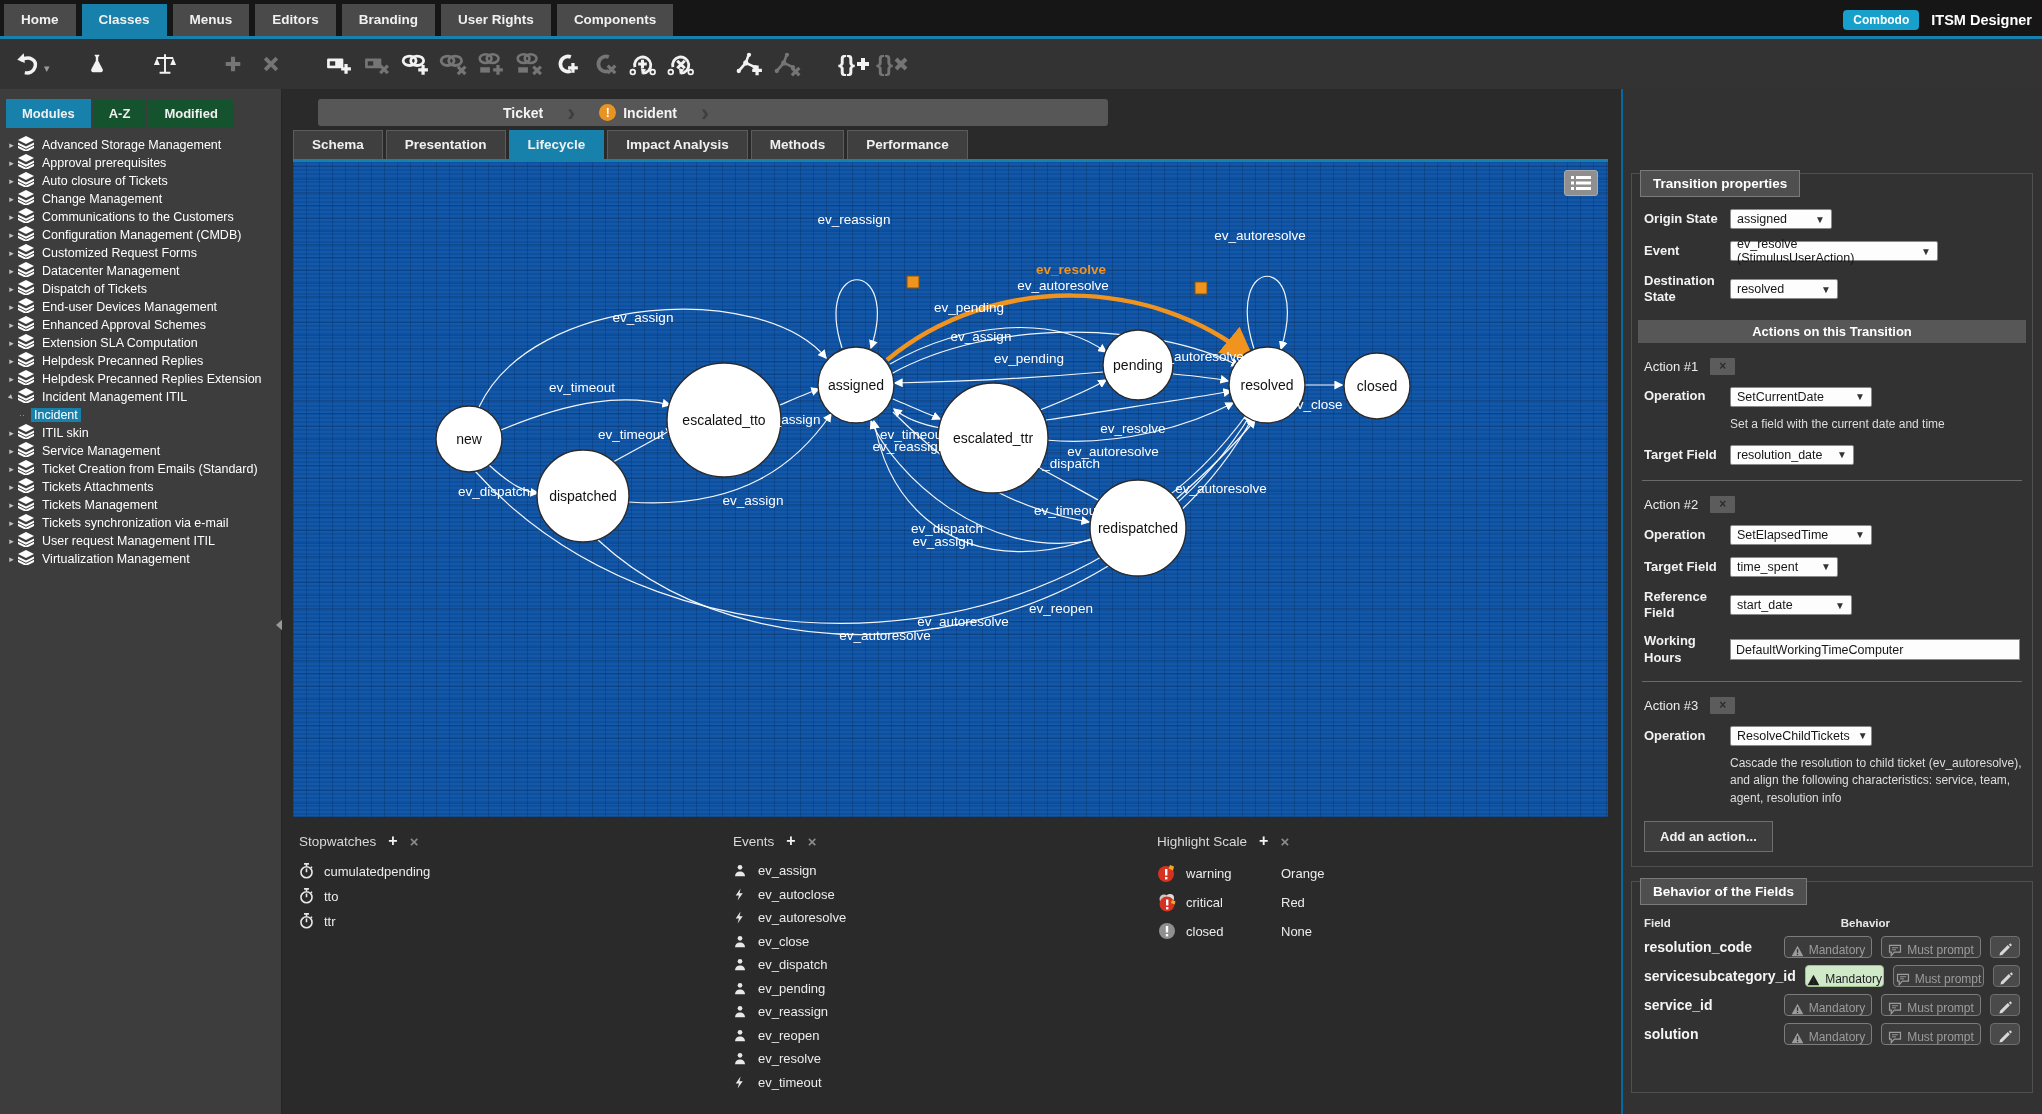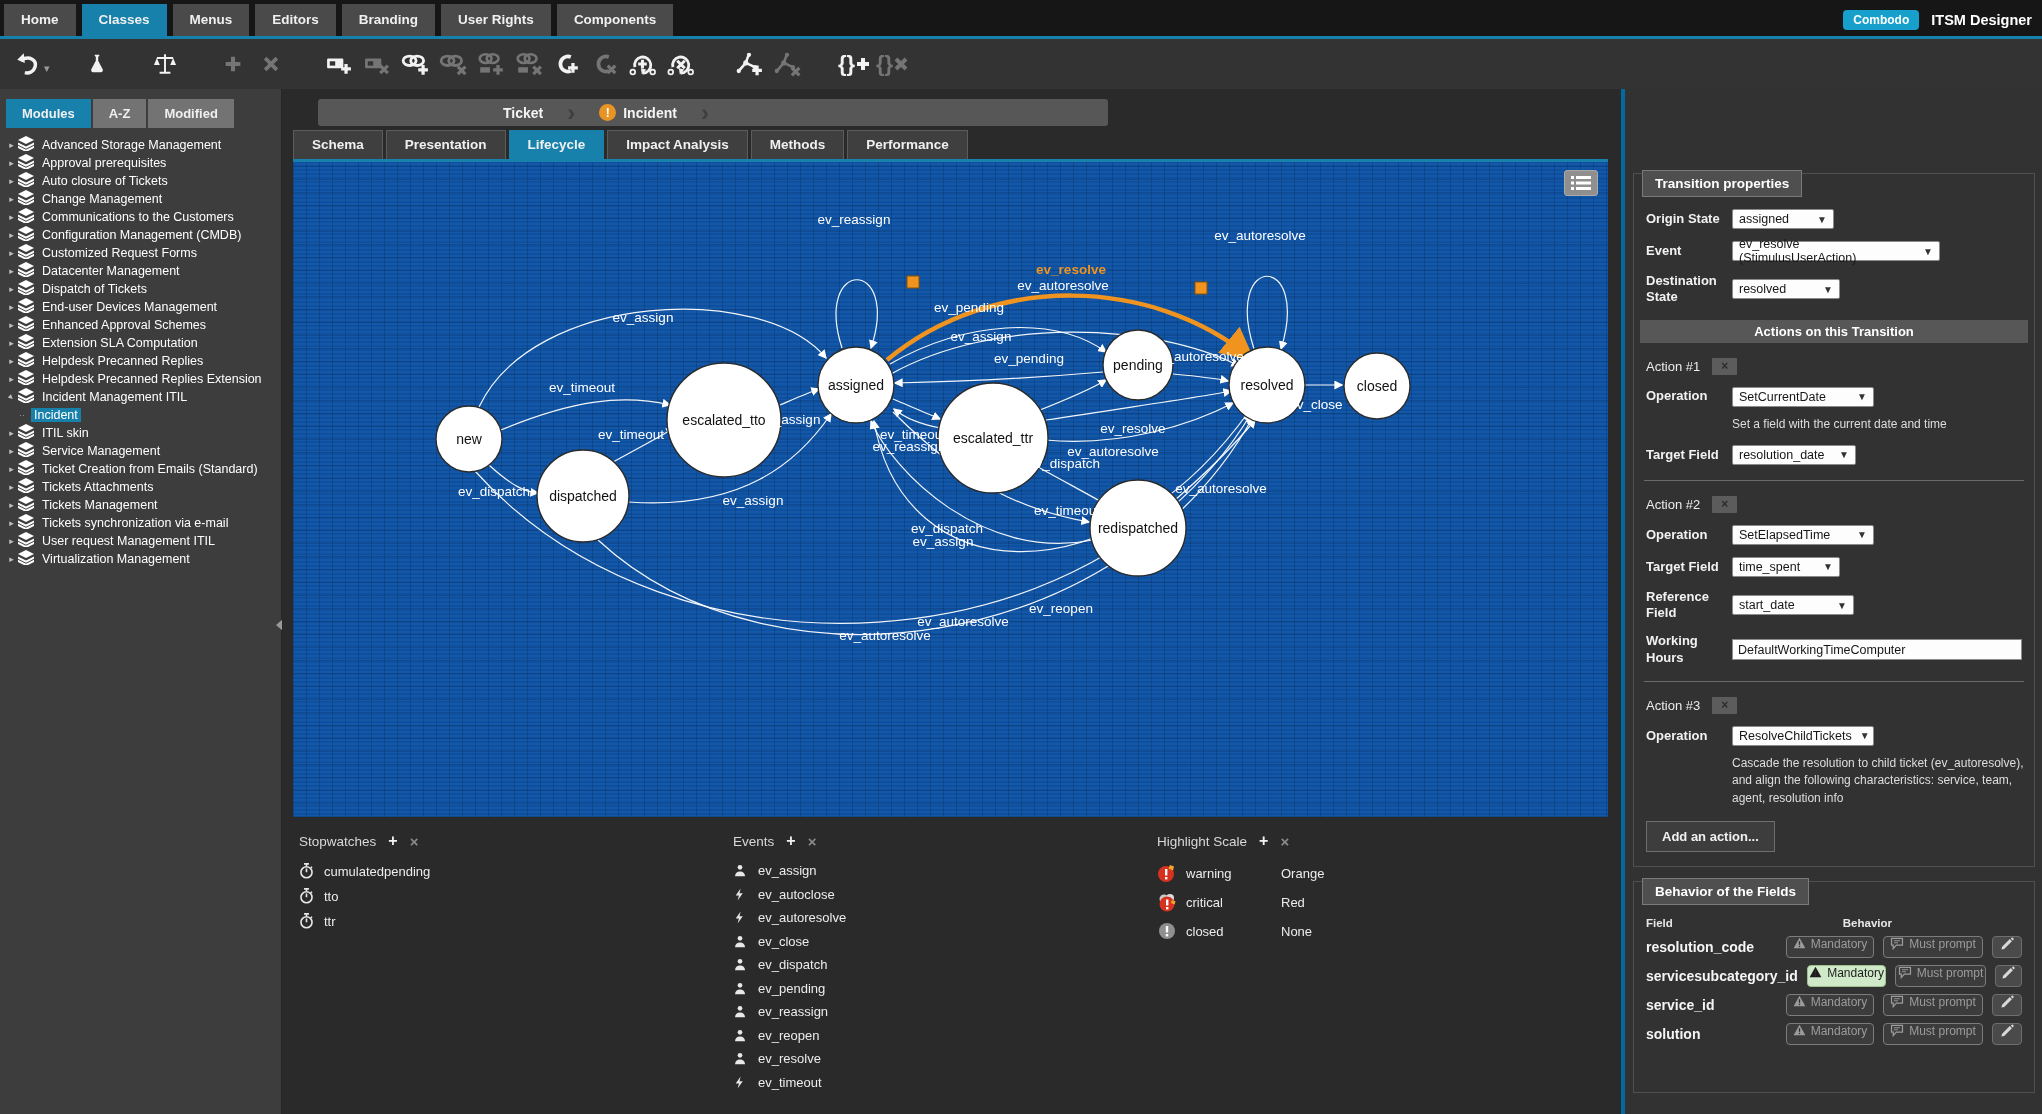--- a/index.html
+++ b/index.html
@@ -25,21 +25,21 @@
   .tb-icon svg { display:block; }
   .tb-caret { color:#9a9a9a; font-size:11px; margin:8px 0 0 -4px; }
   .tglyph { font-weight:bold; font-size:22px; line-height:1; }
 
   
   .main { position:absolute; left:0; top:89px; width:100%; height:1025px; }
 
   
   .sidebar { position:absolute; left:0; top:0; bottom:0; width:282px; background:#3d3d3d; border-right:1px solid #262626; }
   .side-tabs { display:flex; gap:2px; padding:10px 0 0 6px; }
-  .side-tab { background:#737373; color:#f0f0f0; font-weight:bold; font-size:13px; padding:7px 16px; }
+  .side-tab { background:#14532d; color:#f0f0f0; font-weight:bold; font-size:13px; padding:7px 16px; }
   .side-tab.active { background:#1781ac; }
   .tree { padding:8px 0 0 5px; }
   .tree-row { display:flex; align-items:center; height:18px; color:#fff; font-size:12.5px; white-space:nowrap; }
   .tw-exp { width:13px; color:#c2c2c2; font-size:9px; text-align:center; flex:0 0 13px; }
   .tw-exp.open { transform:rotate(45deg); }
   .tw-icon { width:17px; flex:0 0 17px; margin-right:4px; color:#fff; }
   .tree-row .lbl { padding:0 3px; }
   .tree-row.child { padding-left:14px; }
   .tree-row.child .dots { color:#9a9a9a; font-size:9px; width:12px; }
   .tree-row .lbl.selected { background:#1781ac; }
@@ -74,21 +74,21 @@
   .bp-head { display:flex; align-items:center; gap:12px; color:#d8d8d8; font-size:13.5px; height:20px; }
   .bp-plus { color:#f2f2f2; font-weight:bold; font-size:16px; }
   .bp-x { color:#8b8b8b; font-weight:bold; font-size:15px; }
   .bp-item { display:flex; align-items:center; gap:9px; color:#ececec; font-size:13px; }
   .bp-item .ic { width:16px; display:flex; color:#e8e8e8; }
   .hl-name { width:58px; }
   .hl-val { margin-left:28px; }
   .hl-ic { width:20px; height:20px; position:relative; }
 
   
-  .rightpanel { position:absolute; right:0; top:0; bottom:0; width:421px; background:#323232; border-left:4px solid #0369a1; }
+  .rightpanel { position:absolute; right:0; top:0; bottom:0; width:421px; background:#323232; border-left:2px solid #0369a1; }
   .rp-sec { position:absolute; left:8px; width:402px; border:1px solid #4f4f4f; padding:0 12px 10px; }
   .legend { display:inline-block; background:#4f4f4f; border:1px solid #7a7a7a; color:#fff; font-weight:bold; font-size:13.5px; padding:5px 12px; margin:-14px 0 0 -4px; }
   .row { display:flex; align-items:center; margin-top:12px; }
   .row > label { width:86px; flex:0 0 86px; color:#f2f2f2; font-weight:bold; font-size:13px; line-height:1.25; }
   .dd { background:#fdfdfd; border:1px solid #8b8b8b; border-radius:2px; color:#161616; font-size:12.5px; height:20px; display:inline-flex; align-items:center; justify-content:space-between; padding:0 6px; }
   .dd .car { color:#333; font-size:10px; margin-left:8px; }
   .rp-bar { background:#575757; color:#fff; font-weight:bold; font-size:13px; text-align:center; padding:4px 0; margin:14px -6px 0; }
   .action-head { display:flex; align-items:center; gap:12px; margin-top:15px; color:#ececec; font-size:13px; }
   .axbtn { width:25px; height:17px; background:#5c5c5c; color:#2c2c2c; font-weight:bold; font-size:12px; display:flex; align-items:center; justify-content:center; border-radius:1px; }
   .desc { margin:9px 0 0 86px; width:292px; color:#dedede; font-size:12px; line-height:1.45; }
@@ -98,21 +98,21 @@
 
   .hide-row { display:flex; align-items:center; margin-top:16px; }
   .hide-row .t { color:#f2f2f2; font-size:13.5px; }
   .seg { margin-left:auto; display:flex; }
   .seg .sbtn { font-weight:bold; font-size:13.5px; color:#fff; padding:5px 14px; background:#3a3a3a; border:1px solid #555; }
   .seg .sbtn.active { background:#1781ac; border-color:#1781ac; }
   .bh-head { display:flex; margin-top:12px; color:#e8e8e8; font-weight:bold; font-size:11.5px; }
   .bh-head .b { flex:1; text-align:center; padding-left:40px; }
   .bh-row { display:flex; align-items:center; margin-top:7px; gap:9px; }
   .bh-row .fname { flex:1; color:#f5f5f5; font-weight:bold; font-size:14px; }
-  .bbtn { height:22px; display:flex; align-items:flex-start; justify-content:center; gap:5px; font-size:12px; border-radius:4px; background:#3c3c3c; border:1px solid #7c7c7c; color:#9c9c9c; }
+  .bbtn { height:22px; display:flex; align-items:flex-end; justify-content:center; gap:5px; font-size:12px; border-radius:4px; background:#3c3c3c; border:1px solid #7c7c7c; color:#9c9c9c; }
   .bbtn svg { flex:0 0 auto; }
   .bbtn.mand { width:88px; }
   .bbtn.prompt { width:100px; }
   .bbtn.active { background:#cfe9c9; border-color:#9fc08f; color:#1d1d1d; }
   .bbtn.edit { width:30px; background:#4a4a4a; border-color:#6e6e6e; color:#d8d8d8; }
 
   svg text { font-family:"Liberation Sans",sans-serif; }
 </style>
 </head>
 <body>

